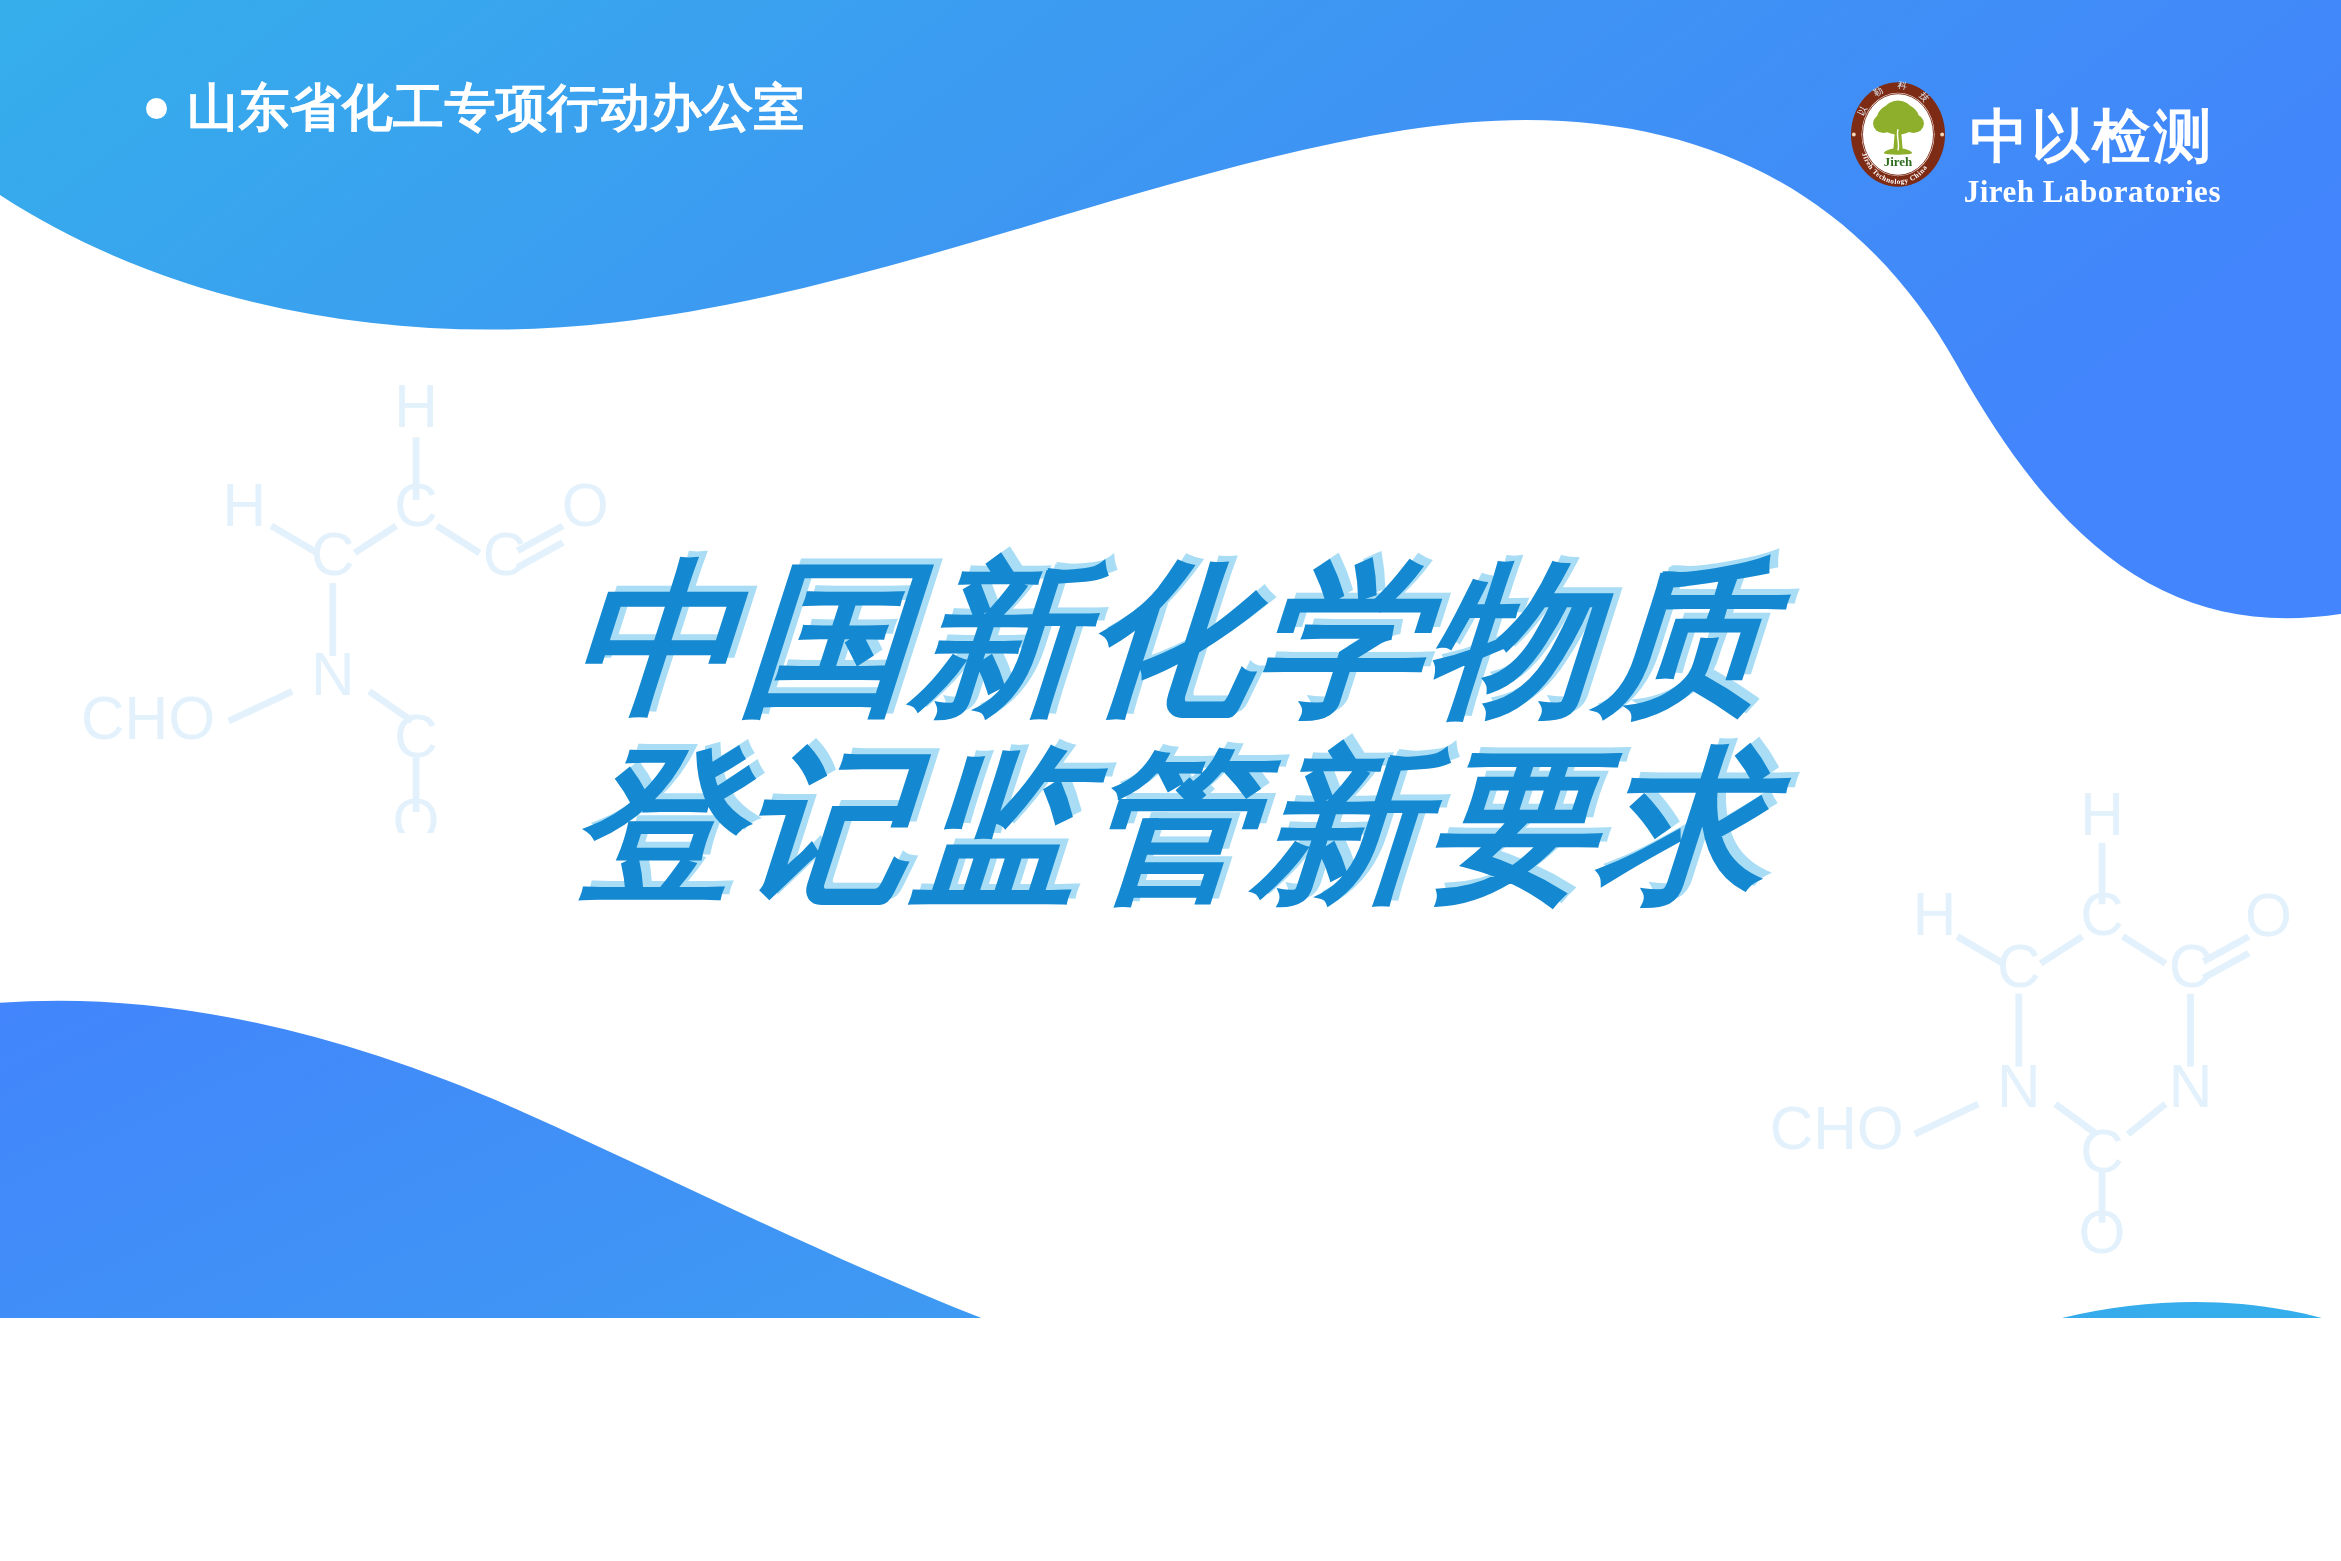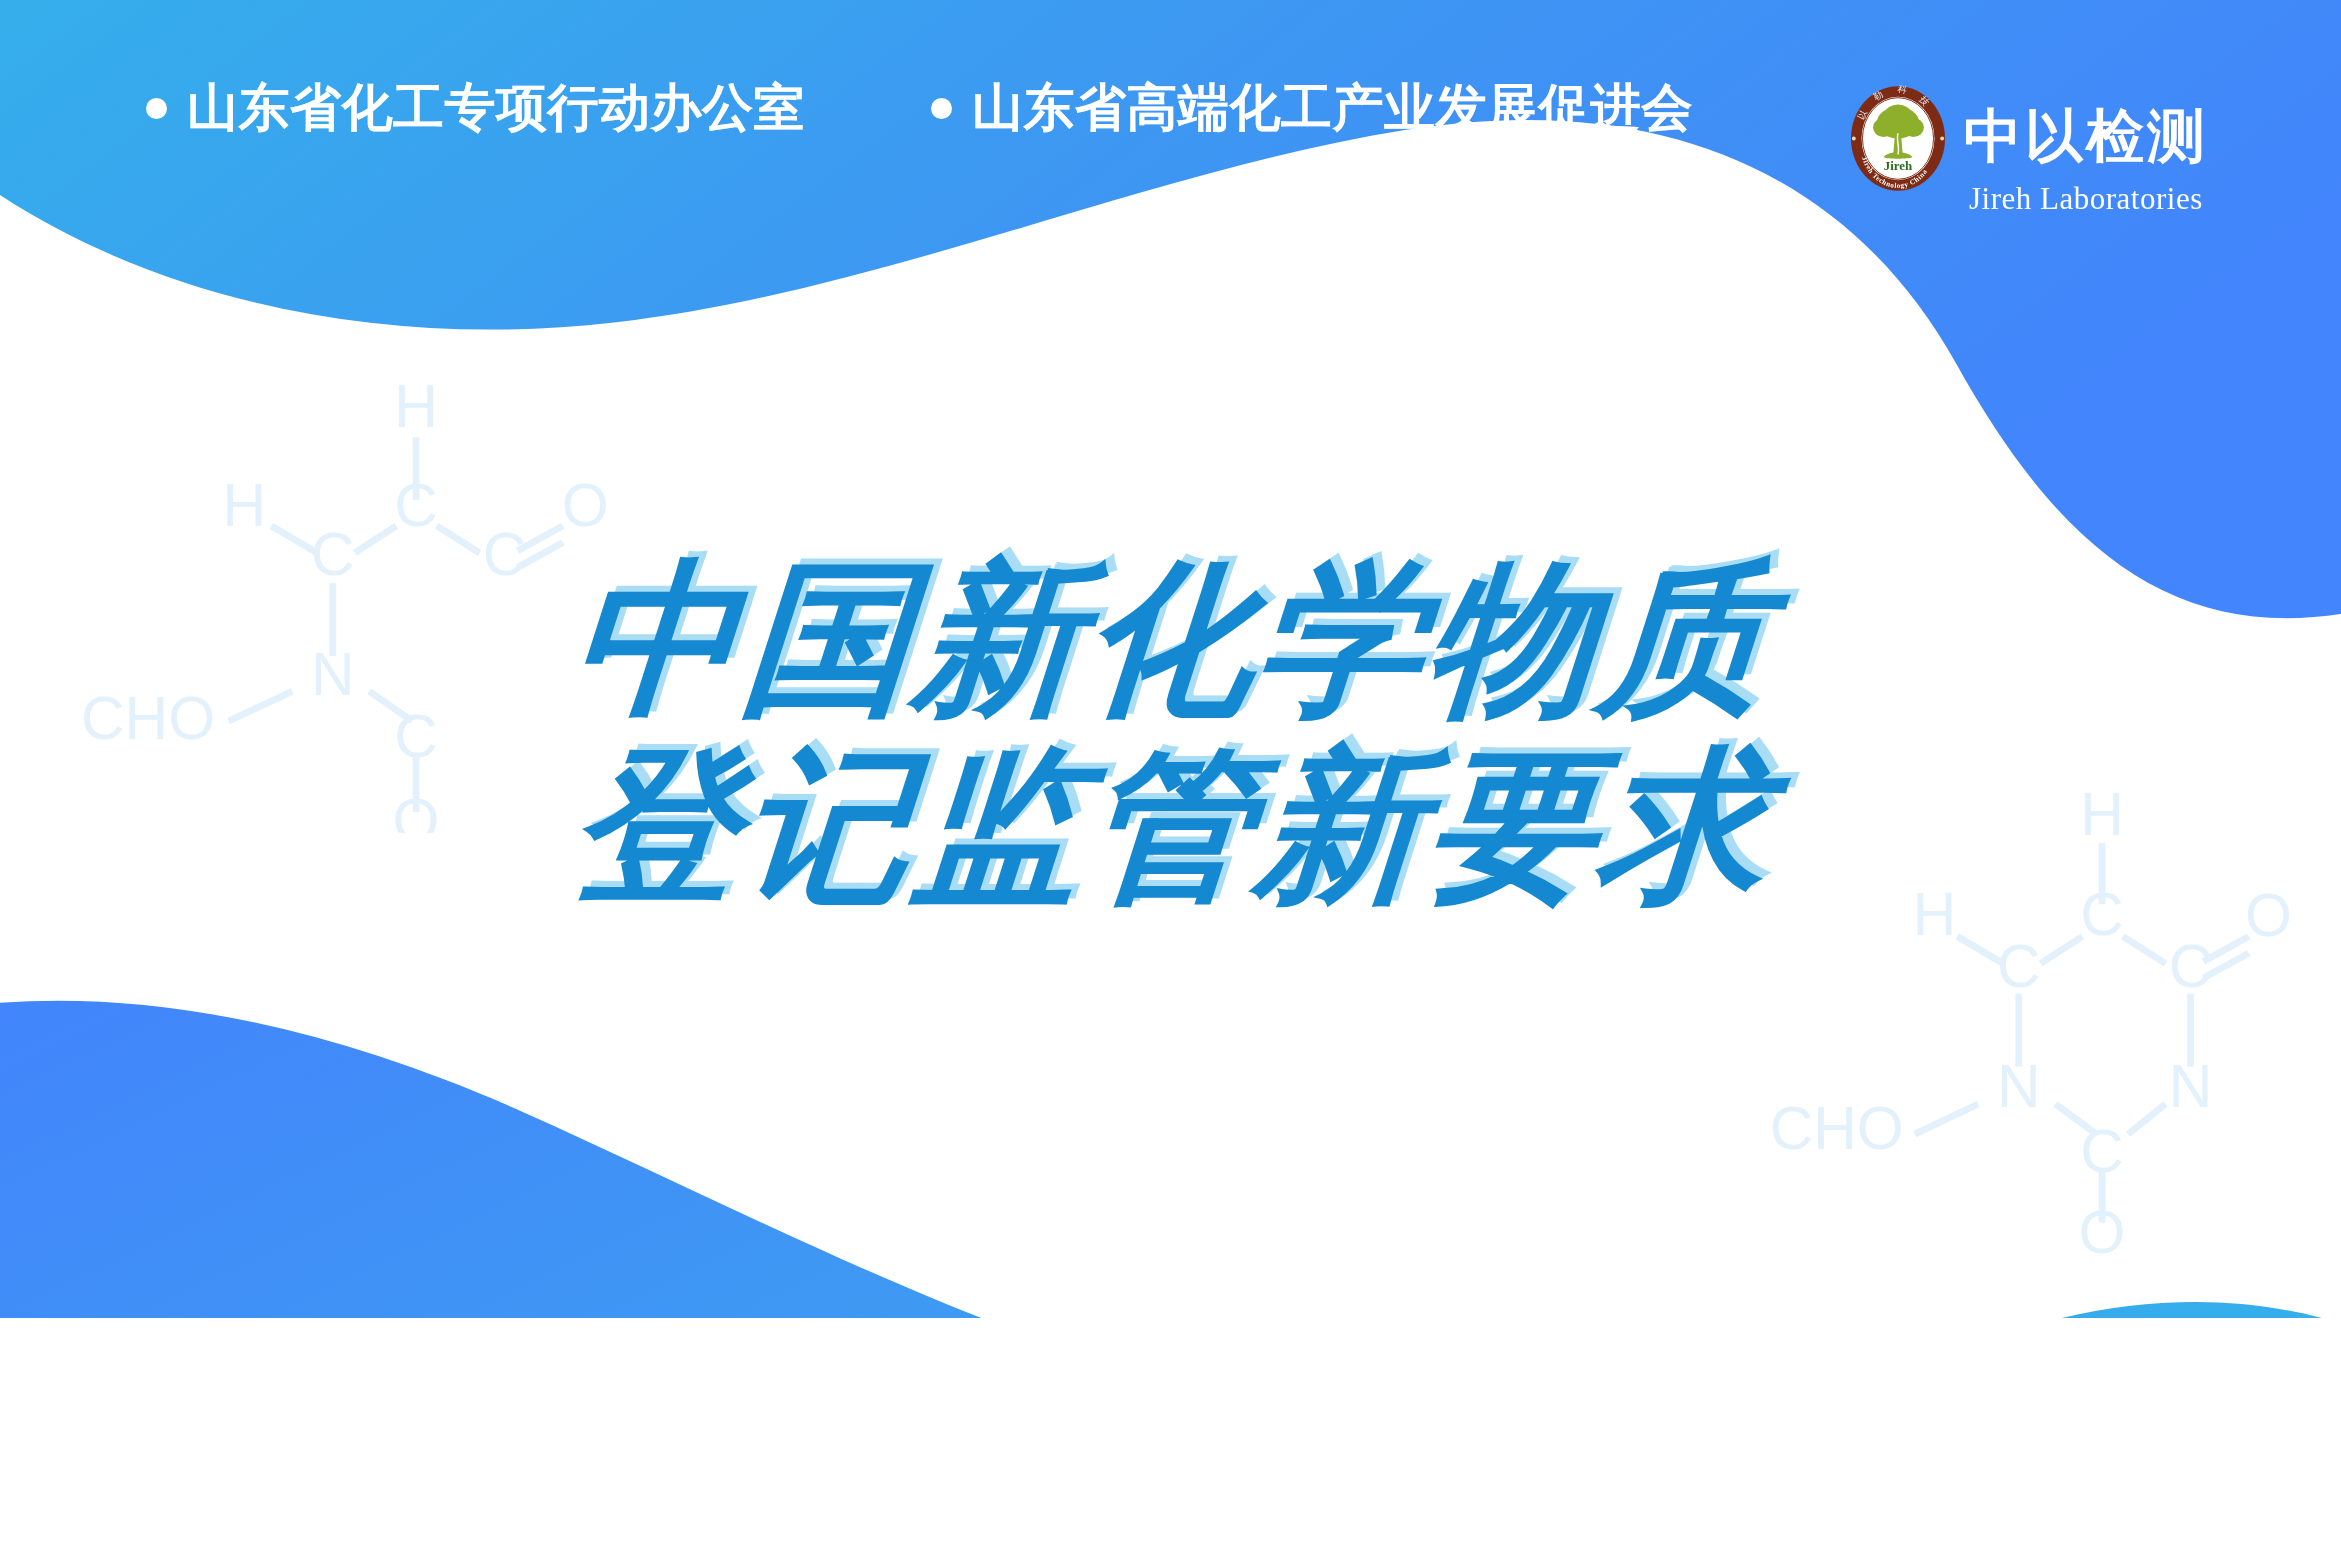--- a/index.html
+++ b/index.html
@@ -71,27 +71,27 @@
     font-weight:700;
     font-size:58px;
     line-height:1.02;
     color:#ffffff;
     letter-spacing:3.1px;
     white-space:nowrap;
     margin-top:46px;
   }
   #brand-en{
     font-family:"Liberation Serif", serif;
-    font-weight:400;
+    font-weight:700;
     font-size:31px;
     line-height:1.1;
     color:#ffffff;
     letter-spacing:0.5px;
     white-space:nowrap;
-    margin-top:17px;
+    margin-top:10px;
   }
 
   
   .molecule{
     position:absolute;
     pointer-events:none;
   }
   #molecule-left{left:57px;top:354px;}
   #molecule-right{left:1743px;top:770px;}
   .mol-atom{
@@ -159,24 +159,20 @@
          C3400,2752 3000,2820 2500,2720
          C1950,2610 1480,2350 1010,2140
          C640,1975 300,1905 0,1928 Z"></path>
   </svg>
 
   <div class="hdr-org" id="org-1">
     <span class="hdr-bullet"></span>
     <span class="hdr-label">山东省化工专项行动办公室</span>
   </div>
 
-  <div class="hdr-org" id="org-2">
-    <span class="hdr-bullet"></span>
-    <span class="hdr-label">山东省高端化工产业发展促进会</span>
-  </div>
 
   <div id="brand">
 
     <svg id="brand-seal" viewBox="0 0 200 222">
       <ellipse cx="100" cy="111" rx="98" ry="109" fill="#7E2B16"></ellipse>
       <ellipse cx="100" cy="111" rx="76" ry="87" fill="#FFFFFF"></ellipse>
       <ellipse cx="100" cy="111" rx="74" ry="85" fill="none" stroke="#7E2B16" stroke-width="2"></ellipse>
       <circle cx="8" cy="111" r="4" fill="#F0D8B8"></circle>
       <circle cx="192" cy="111" r="4" fill="#F0D8B8"></circle>
 

